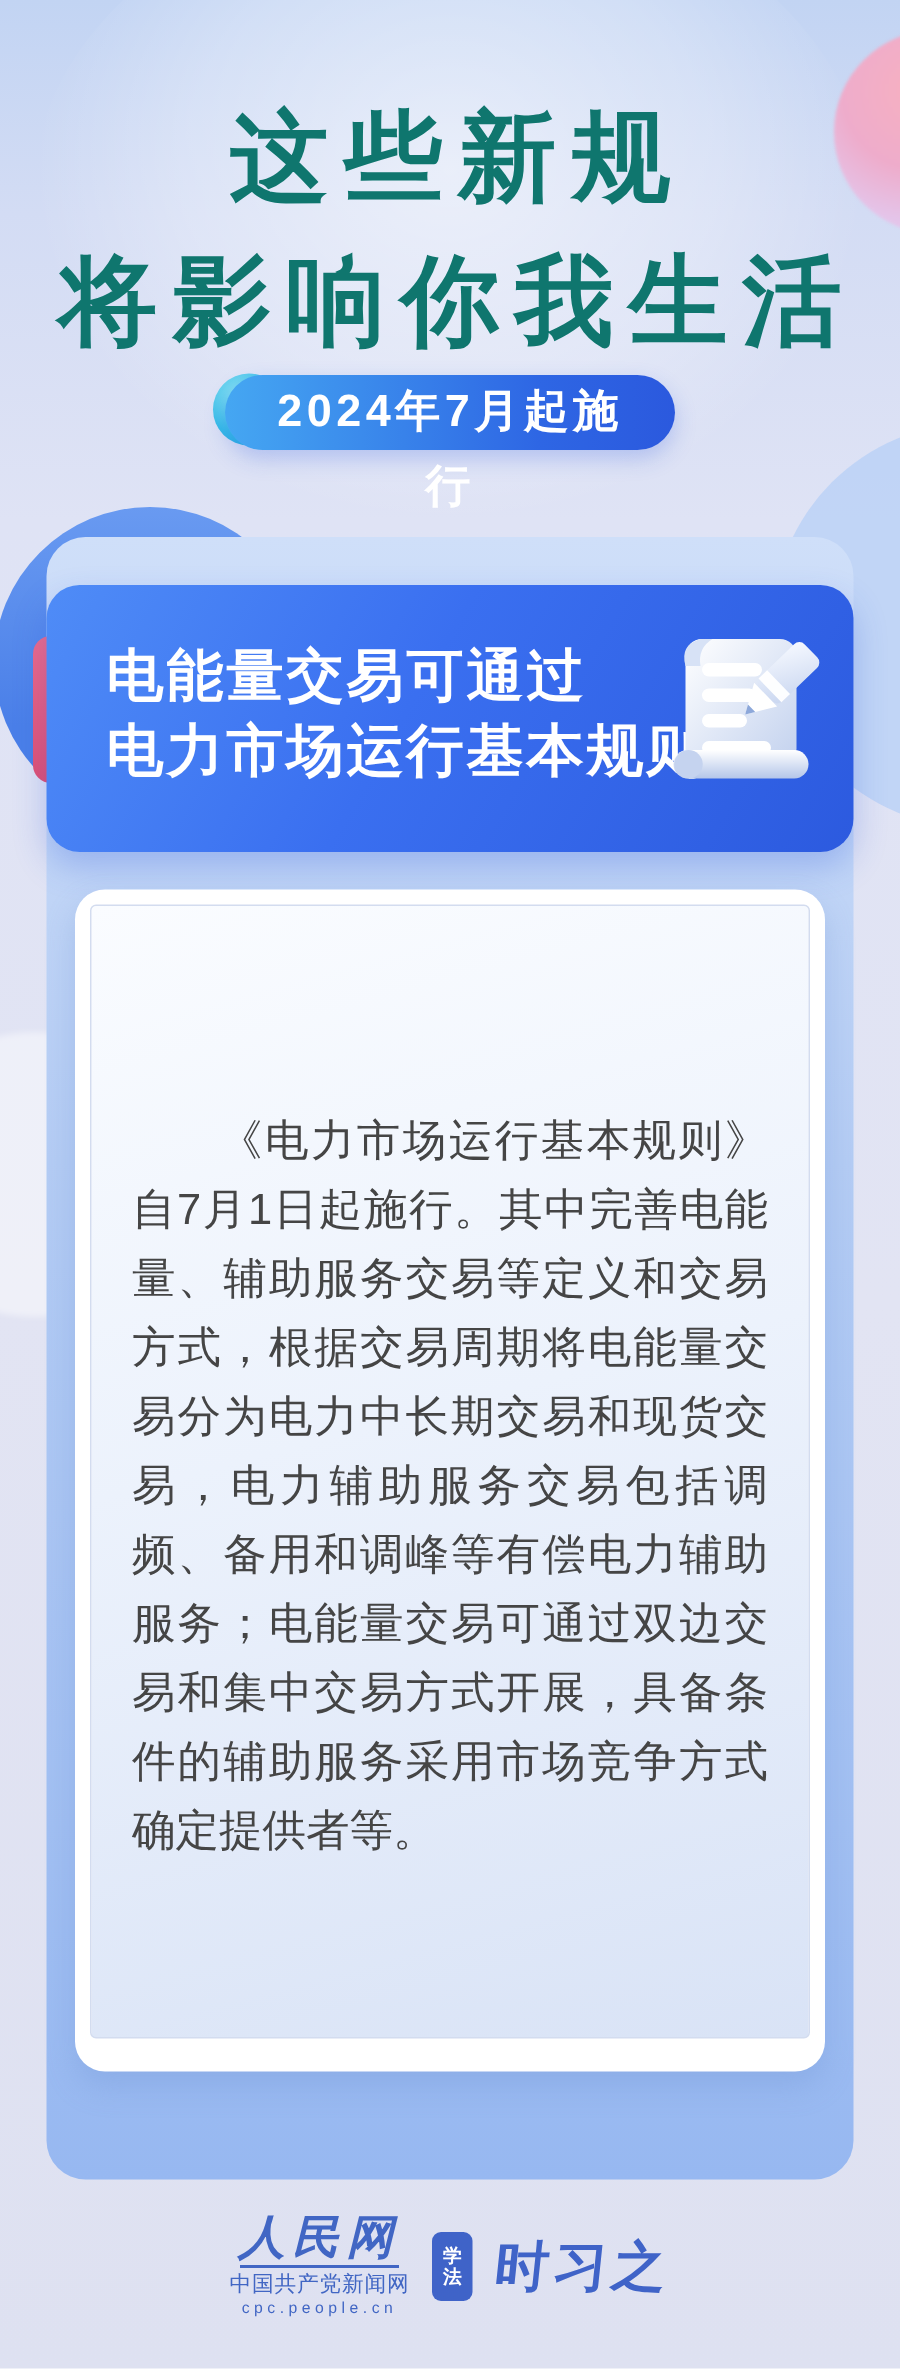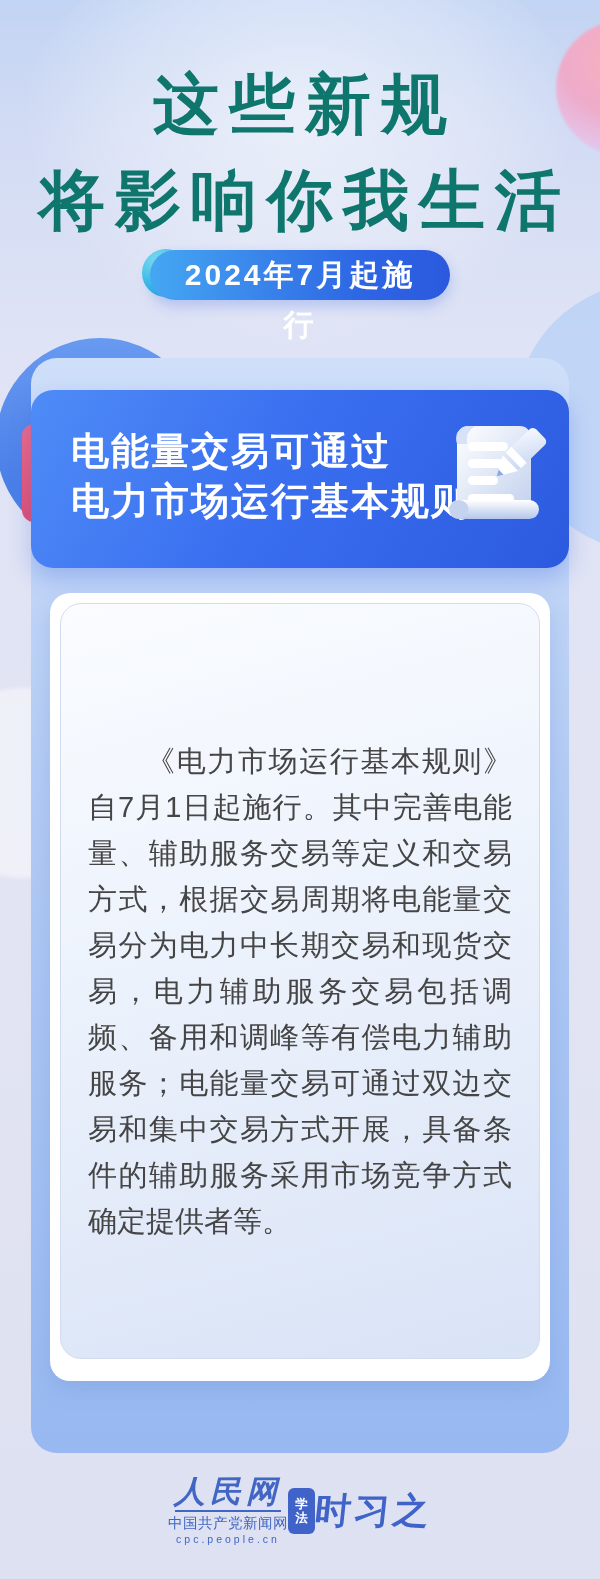--- a/index.html
+++ b/index.html
@@ -42,29 +42,29 @@
   
   .header-card{left:0;top:32px;width:538px;height:178px;border-radius:22px;
     background:linear-gradient(120deg,#4f8cf7 0%,#3a6ff0 45%,#2c5adf 100%);
     box-shadow:0 10px 22px rgba(46,90,220,.28);}
   .header-text{left:26px;top:36px;color:#ffffff;font-size:38px;font-weight:700;
     line-height:50px;letter-spacing:2px;margin-left:14px;}
   .header-icon{right:16px;top:28px;width:112px;height:118px;}
   
   .body-card{left:19px;top:235px;width:500px;height:788px;border-radius:20px;background:#ffffff;
     box-shadow:0 10px 20px rgba(110,145,210,.30);}
-  .body-card-inner{left:10px;top:10px;right:10px;bottom:22px;border-radius:21px;
+  .body-card-inner{left:10px;top:10px;right:10px;bottom:22px;border-radius:4px;
     border:1px solid #d3dcef;
     background:linear-gradient(165deg,#fafcff 0%,#ecf2fc 45%,#d9e3f6 100%);}
   .body-paragraph{margin:0;padding:134px 27px 0 27px;
     font-size:29px;line-height:46px;color:#454545;font-weight:500;
     text-align:justify;text-indent:2em;}
   
   .footer{left:0;top:1476px;width:600px;display:flex;justify-content:center;
-    align-items:center;z-index:2;}
+    align-items:center;gap:15px;z-index:2;}
   .pm-block{text-align:center;color:#4166c4;}
   .pm-script{font-size:31px;font-weight:700;font-style:italic;letter-spacing:5px;line-height:32px;}
   .pm-rule{width:106px;height:0;border-top:2px solid #4166c4;margin:2px auto 3px auto;}
   .pm-name{font-size:14.5px;font-weight:400;letter-spacing:.5px;line-height:17px;}
   .pm-url{font-size:10.5px;font-weight:400;letter-spacing:3px;line-height:14px;}
   .law-badge{width:27px;height:46px;border-radius:6px;background:#3f63c8;
     display:flex;flex-direction:column;align-items:center;justify-content:center;gap:1px;}
   .law-badge span{color:#ffffff;font-size:12.5px;font-weight:800;line-height:13px;}
   .campaign{color:#3f63c8;font-size:36px;font-weight:900;letter-spacing:3px;
     transform:skewX(-6deg);}

